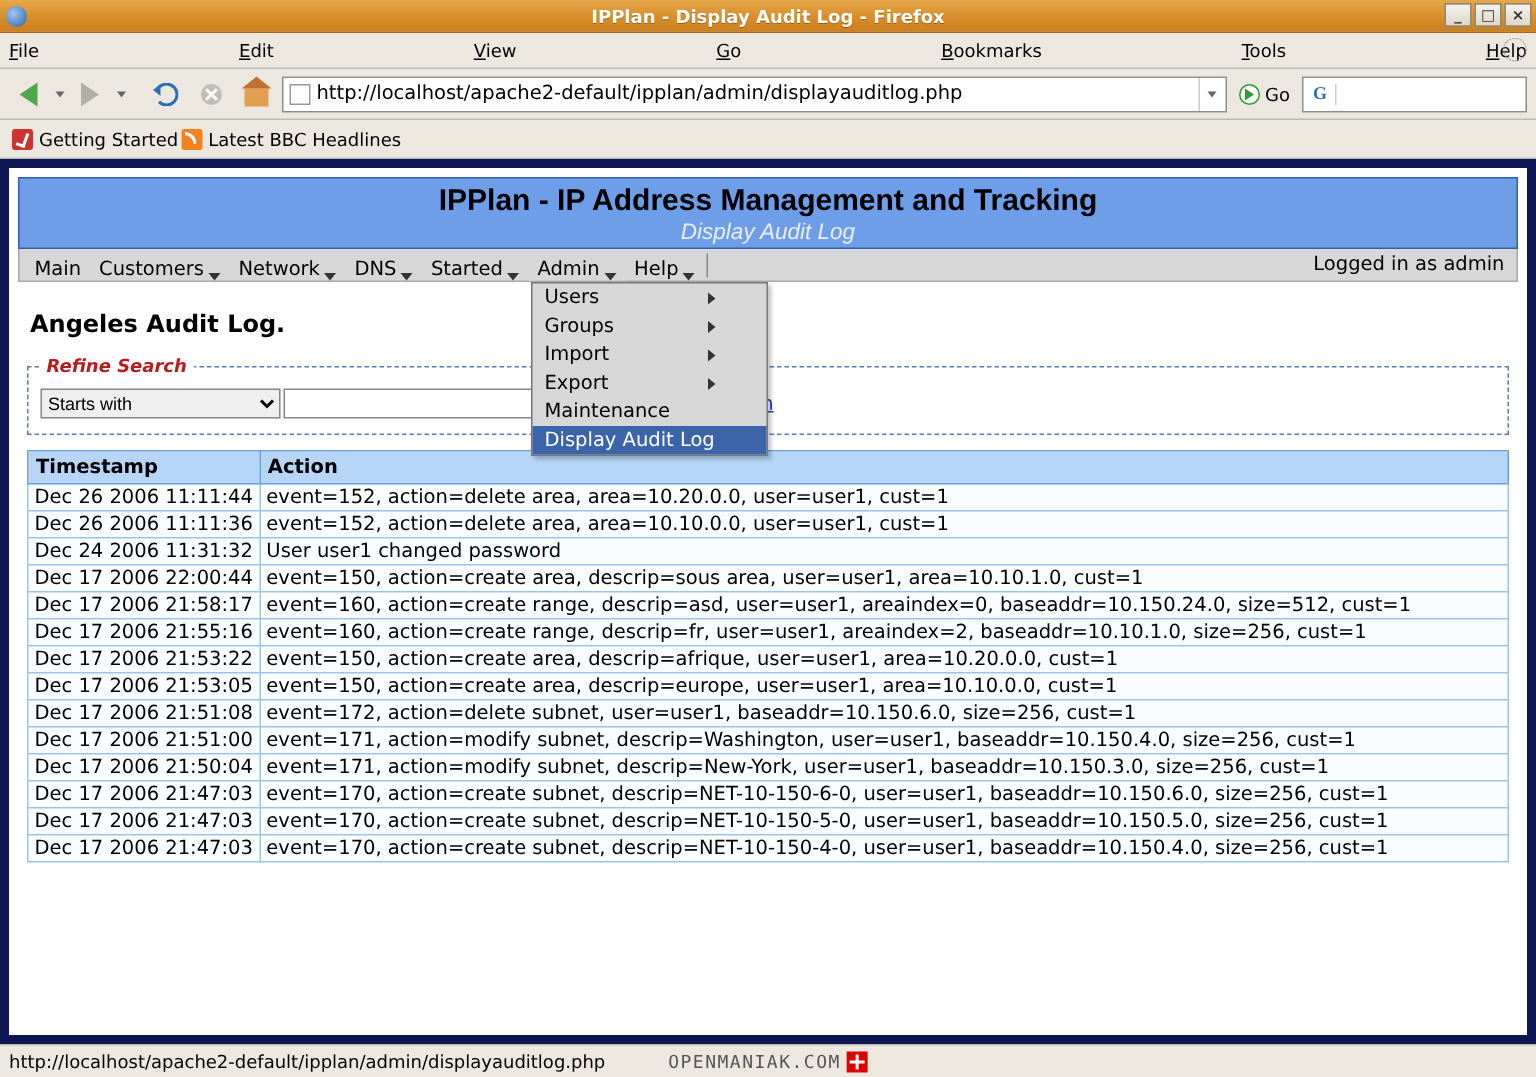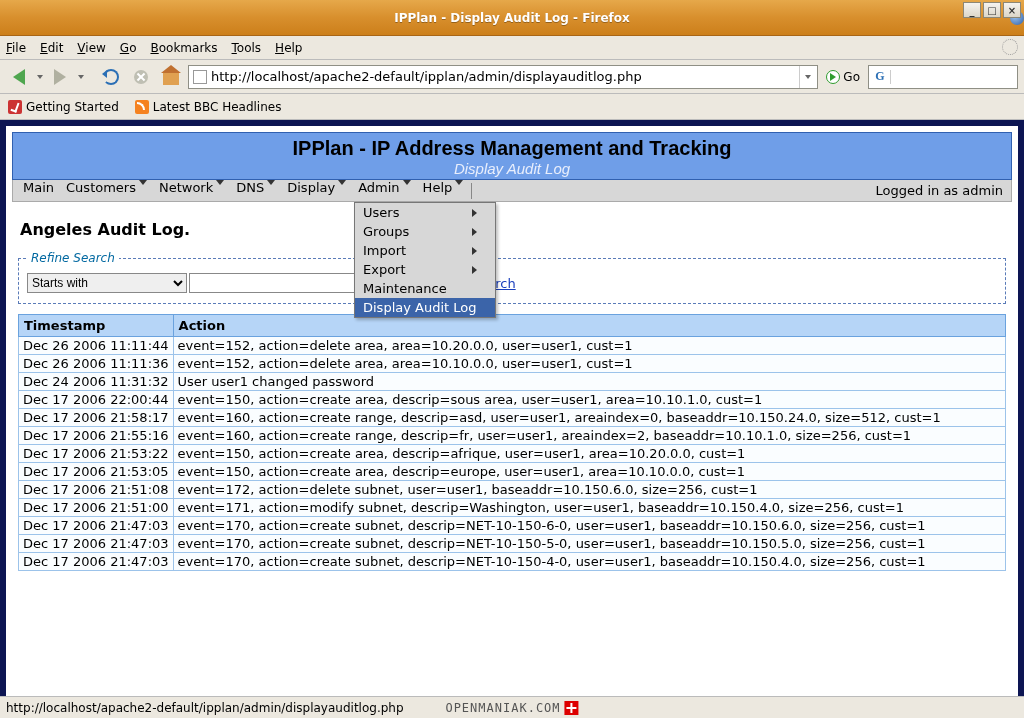--- a/index.html
+++ b/index.html
@@ -8,30 +8,29 @@
     font-size: 12px;
     background: #e8e4db;
     width: 1024px;
     height: 718px;
     overflow: hidden;
     position: relative;
   }
 
   
   .titlebar {
-    height: 36px;
+    height: 22px;
     background: linear-gradient(to bottom, #e6a84a 0%, #d88f2d 50%, #cc7f1a 100%);
     display: flex;
     align-items: center;
     position: relative;
     color: #fff;
     font-weight: bold;
     font-size: 12px;
     border-bottom: 1px solid #a86515;
-    justify-content: flex-end;
   }
   .titlebar .title-text {
     position: absolute;
     left: 0; right: 0;
     text-align: center;
     text-shadow: 0 1px 0 rgba(0,0,0,0.3);
   }
   .titlebar .win-buttons {
     position: absolute;
     right: 3px; top: 2px;
@@ -56,20 +55,21 @@
   
   .menubar {
     height: 24px;
     background: #ece8df;
     border-bottom: 1px solid #bbb;
     display: flex;
     align-items: center;
     padding: 0 6px;
     gap: 14px;
     position: relative;
+    justify-content: space-between;
   }
   .menubar .menu-item { cursor: default; }
   .menubar .menu-item u { text-decoration: underline; }
   .menubar .throbber {
     position: absolute; right: 6px; top: 3px;
     width: 16px; height: 16px;
     border: 1px dotted #999;
     border-radius: 50%;
   }
 
@@ -162,21 +162,21 @@
     display:flex;align-items:center;padding:0 4px;gap:3px;
   }
   .g-icon{width:14px;height:14px;display:flex;align-items:center;justify-content:center;font-weight:bold;color:#2b6fb5;font-family:serif;}
 
   
   .bookmarkbar {
     height: 26px;
     background: #ece8df;
     border-bottom: 1px solid #bbb;
     display: flex; align-items: center;
-    padding: 0 8px; gap: 16px;
+    padding: 0 8px; gap: 2px;
   }
   .bm-item { display:flex;align-items:center;gap:4px; }
   .bm-red { width:14px;height:14px;background:#c33;border-radius:2px;position:relative;}
   .bm-red::after{content:"";position:absolute;left:4px;top:2px;width:4px;height:8px;border:2px solid #fff;border-top:none;border-left:none;transform:rotate(20deg);}
   .bm-rss { width:14px;height:14px;background:#f58220;border-radius:2px;position:relative;}
   .bm-rss::after{content:"";position:absolute;left:2px;top:2px;width:6px;height:6px;border:2px solid #fff;border-left:none;border-bottom:none;border-radius:0 8px 0 0;}
 
   
   .content {
     background: #fff;
@@ -211,21 +211,21 @@
     background: #d7d7d7;
     border: 1px solid #aaa;
     border-top: none;
     height: 22px;
     display:flex;align-items:center;
     padding: 0 4px;
     font-size: 13px;
     position: relative;
   }
   .app-menu-item {
-    padding: 0 6px; display:flex;align-items:flex-start;gap:3px;height:100%;
+    padding: 0 6px; display:flex;align-items:flex-end;gap:3px;height:100%;
     cursor: default;
   }
   .app-menu-item.open { background:#d7d7d7; }
   .dd {
     width:0;height:0;border-left:4px solid transparent;border-right:4px solid transparent;border-top:5px solid #333;
   }
   .login-status {
     position:absolute;right:8px;font-size:13px;
   }
   .menu-sep { width:1px;height:16px;background:#888;margin:0 2px;}
@@ -233,42 +233,42 @@
   .dropdown {
     position:absolute;
     top: 22px;
     background:#d7d7d7;
     border:1px solid #777;
     min-width: 136px;
     z-index: 10;
     box-shadow: 2px 2px 3px rgba(0,0,0,0.25);
   }
   .dropdown .dd-item {
-    padding: 2px 18px 2px 8px;
+    padding: 2px 34px 2px 8px;
     display:flex;justify-content:space-between;align-items:center;
     font-size:13px;
   }
   .dropdown .dd-item.hl {
     background:#3b64a9;color:#fff;
   }
   .sub-arrow{width:0;height:0;border-top:4px solid transparent;border-bottom:4px solid transparent;border-left:5px solid #333;}
 
   .page-body { padding: 10px 6px 0 6px; }
   .page-heading {
     font-size: 16px; font-weight: bold; margin: 8px 0 12px 2px;
   }
 
   .refine-fieldset {
     border: 1px dashed #5a7bb8;
     padding: 8px 8px 10px 8px;
     margin-bottom: 10px;
     position: relative;
   }
   .refine-fieldset legend {
-    font-style: italic; font-size: 12px; padding: 0 4px; color:#0369a1;
+    font-style: italic; font-size: 12px; padding: 0 4px; color:#b91c1c;font-weight:bold;
   }
   .refine-row { display:flex; gap:2px; align-items:center;}
   .refine-row select {
     width: 160px; height:20px; font-size:12px;border:1px solid #888;background:#efefef;
   }
   .refine-row input[type=text]{
     width: 280px; height:20px;border:1px solid #888;font-size:12px;padding:0 3px;
   }
   .refine-row .search-link { color:#1a3fbd;text-decoration:underline;font-size:13px;}
 
@@ -395,21 +395,21 @@
         </div>
       <div class="app-menu-item">
           <span>Network</span>
           <div class="dd"></div>
         </div>
       <div class="app-menu-item">
           <span>DNS</span>
           <div class="dd"></div>
         </div>
       <div class="app-menu-item">
-          <span>Display</span>
+          <span>Started</span>
           <div class="dd"></div>
         </div>
       <div class="app-menu-item open" id="admin-anchor">
           <span>Admin</span>
           <div class="dd"></div>
         </div>
       <div class="app-menu-item">
           <span>Help</span>
           <div class="dd"></div>
         </div>
@@ -498,20 +498,24 @@
             </tr>
             <tr>
               <td class="ts">Dec 17 2006 21:51:08</td>
               <td>event=172, action=delete subnet, user=user1, baseaddr=10.150.6.0, size=256, cust=1</td>
             </tr>
             <tr>
               <td class="ts">Dec 17 2006 21:51:00</td>
               <td>event=171, action=modify subnet, descrip=Washington, user=user1, baseaddr=10.150.4.0, size=256, cust=1</td>
             </tr>
             <tr>
+              <td class="ts">Dec 17 2006 21:50:04</td>
+              <td>event=171, action=modify subnet, descrip=New-York, user=user1, baseaddr=10.150.3.0, size=256, cust=1</td>
+            </tr>
+            <tr>
               <td class="ts">Dec 17 2006 21:47:03</td>
               <td>event=170, action=create subnet, descrip=NET-10-150-6-0, user=user1, baseaddr=10.150.6.0, size=256, cust=1</td>
             </tr>
             <tr>
               <td class="ts">Dec 17 2006 21:47:03</td>
               <td>event=170, action=create subnet, descrip=NET-10-150-5-0, user=user1, baseaddr=10.150.5.0, size=256, cust=1</td>
             </tr>
             <tr>
               <td class="ts">Dec 17 2006 21:47:03</td>
               <td>event=170, action=create subnet, descrip=NET-10-150-4-0, user=user1, baseaddr=10.150.4.0, size=256, cust=1</td>

